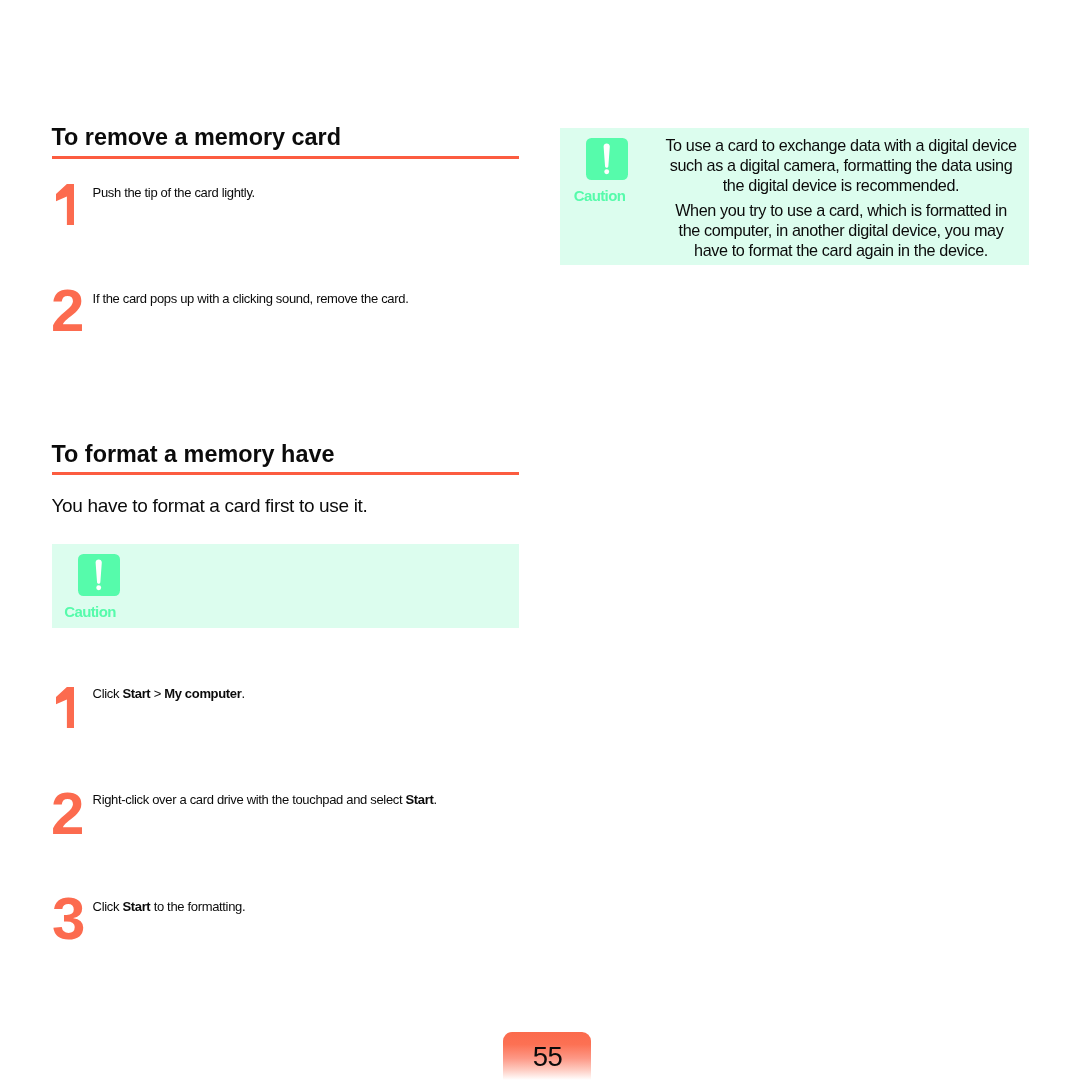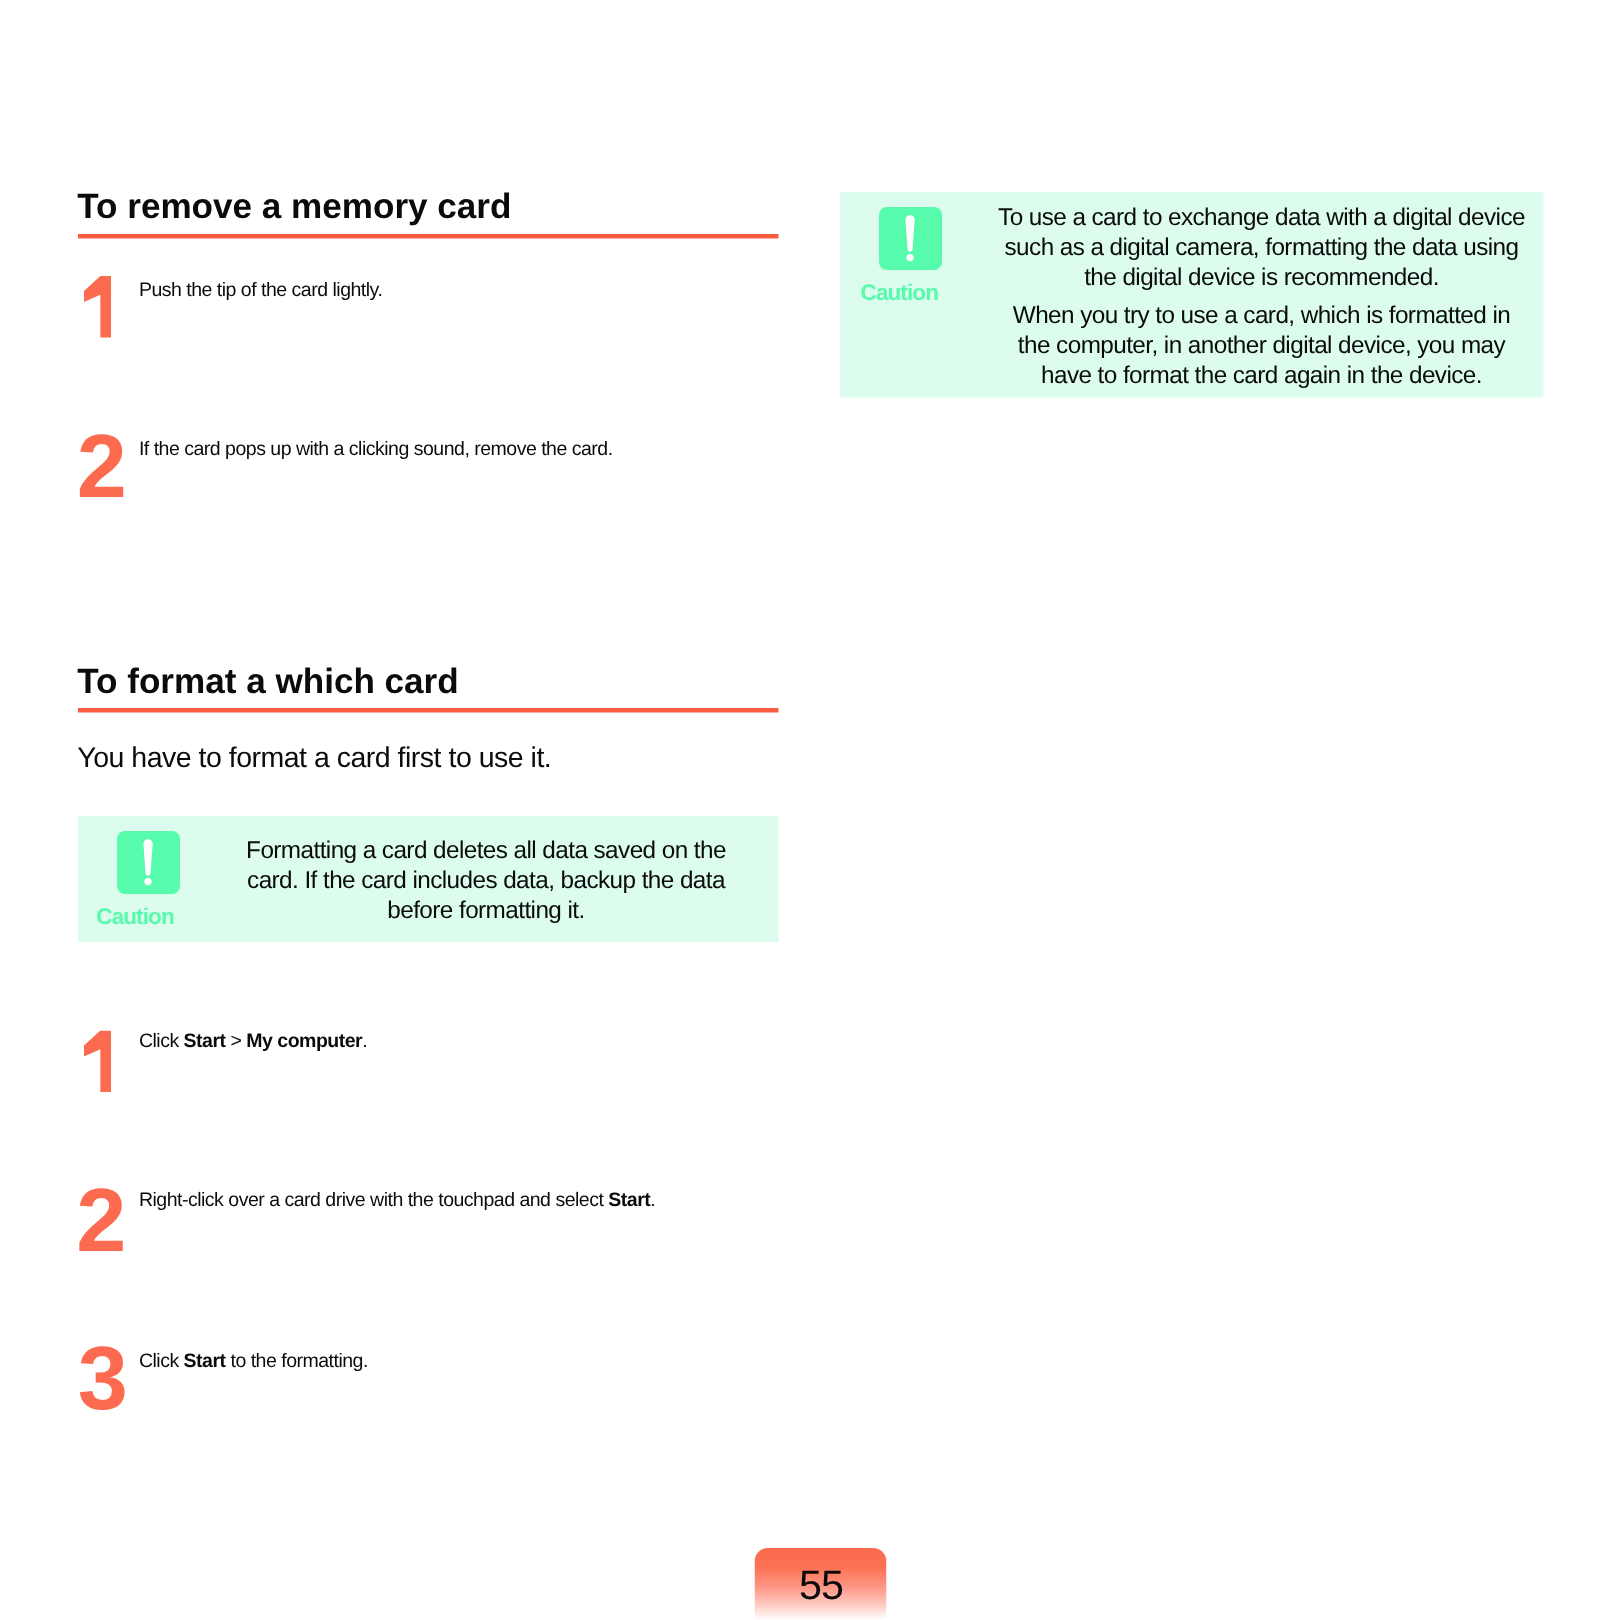--- a/index.html
+++ b/index.html
@@ -91,21 +91,21 @@
     <span class="sr">1</span>
     <svg width="18.3" height="41.6" viewBox="0 0 18.3 41.6">
       <path fill="#fc6b4f" d="M18.3 0 L10.9 0 L0 10.0 L0 17.3 L10.9 12.5 L10.9 41.6 L18.3 41.6 Z"></path>
     </svg>
   </div>
   <div class="step-body" style="left:92.6px; top:178.5px; width:436px;"><span>Push the tip of the card lightly.</span></div>
 
   <div class="step-num" style="left:51.1px; top:281.1px;">2</div>
   <div class="step-body" style="left:92.6px; top:285.1px; width:436px;"><span>If the card pops up with a clicking sound, remove the card.</span></div>
 
-  <div class="sec-title" style="left:51.5px; top:443px;">To format a which card</div>
+  <div class="sec-title" style="left:51.5px; top:443px;">To format a memory have</div>
   <div class="sec-rule" style="left:51.5px; top:471.8px; width:467.5px;"></div>
 
   <div class="intro" style="left:51.5px; top:492.1px;">You have to format a card first to use it.</div>
 
   <div class="caution" style="left:560px; top:128px; width:469px; height:137px;">
     <div class="caution-icon" style="left:26px; top:10px;">
       <svg width="42" height="42" viewBox="0 0 42 42">
         <rect x="0" y="0" width="42" height="42" rx="5.4" ry="5.4" fill="#56fbab"></rect>
         <path d="M17.6 8.5 C17.6 6.8 19.0 5.5 20.7 5.5 C22.4 5.5 23.8 6.8 23.8 8.5
                  L22.35 28.3 C22.35 29.1 21.6 29.8 20.7 29.8 C19.8 29.8 19.05 29.1 19.05 28.3 Z" fill="#ffffff"></path>
@@ -122,23 +122,20 @@
   <div class="caution" style="left:51.5px; top:544px; width:467.5px; height:84px;">
     <div class="caution-icon" style="left:26px; top:9.7px;">
       <svg width="42" height="42" viewBox="0 0 42 42">
         <rect x="0" y="0" width="42" height="42" rx="5.4" ry="5.4" fill="#56fbab"></rect>
         <path d="M17.6 8.5 C17.6 6.8 19.0 5.5 20.7 5.5 C22.4 5.5 23.8 6.8 23.8 8.5
                  L22.35 28.3 C22.35 29.1 21.6 29.8 20.7 29.8 C19.8 29.8 19.05 29.1 19.05 28.3 Z" fill="#ffffff"></path>
         <circle cx="20.7" cy="33.7" r="2.45" fill="#ffffff"></circle>
       </svg>
     </div>
     <div class="caution-label" style="left:12.7px; top:59.7px;">Caution</div>
-    <div class="caution-text" style="left:102.5px; top:12.5px; width:340px;">
-      <p>Formatting a card deletes all data saved on the card. If the card includes data, backup the data before formatting it.</p>
-    </div>
   </div>
 
   <div class="step-num" style="left:55.8px; top:686.9px;">
     <span class="sr">1</span>
     <svg width="18.3" height="41.6" viewBox="0 0 18.3 41.6">
       <path fill="#fc6b4f" d="M18.3 0 L10.9 0 L0 10.0 L0 17.3 L10.9 12.5 L10.9 41.6 L18.3 41.6 Z"></path>
     </svg>
   </div>
   <div class="step-body" style="left:92.6px; top:679.9px; width:436px;"><span>Click </span><b>Start</b><span> &gt; </span><b>My computer</b><span>.</span></div>
 

